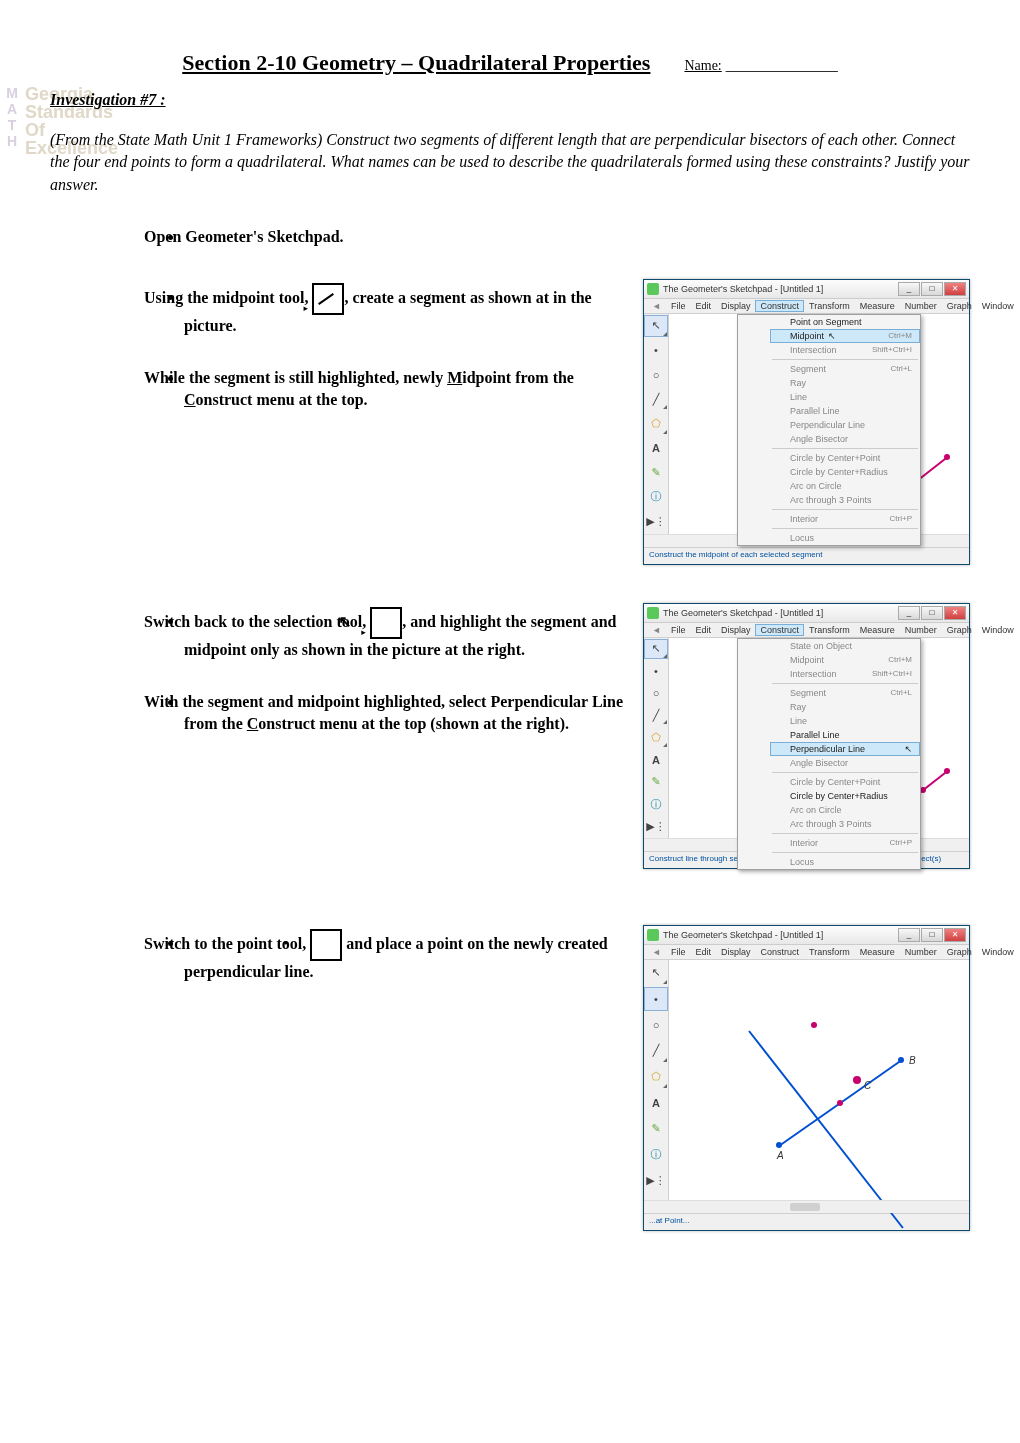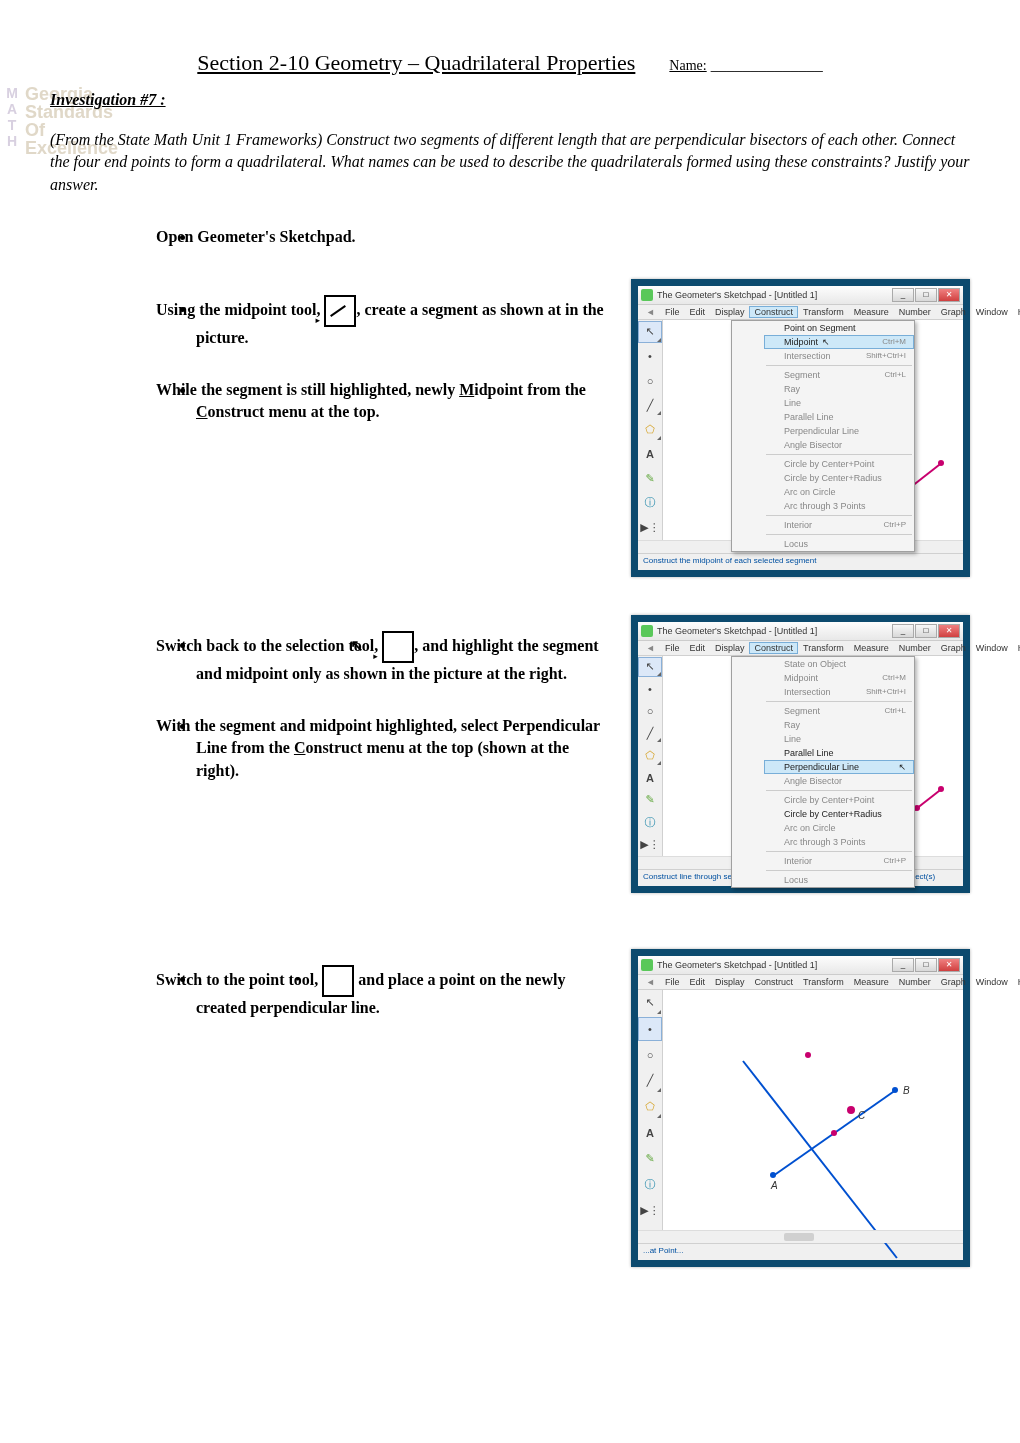--- a/index.html
+++ b/index.html
@@ -26,21 +26,21 @@
       text-orientation: upright;
       color: #d8d0e0;
       font-size: 14px;
     }
     .header {
       text-align: center;
       margin-bottom: 15px;
     }
     .section-title {
       font-size: 22px;
-      font-weight: normal;
+      font-weight: bold;
       text-decoration: underline;
     }
     .name-label {
       font-size: 14px;
       text-decoration: underline;
       margin-left: 30px;
     }
     .investigation {
       font-size: 16px;
       font-weight: bold;
@@ -62,21 +62,21 @@
     .text-col {
       flex: 1;
       padding-right: 10px;
     }
     .img-col {
       flex-shrink: 0;
     }
     ul.steps {
       list-style: disc;
       padding-left: 130px;
-      margin: 16px;
+      margin: 4px;
     }
     ul.steps li {
       font-size: 16px;
       font-weight: bold;
       margin-bottom: 30px;
       line-height: 1.4;
       text-indent: -40px;
       padding-left: 0;
     }
     .underline-b {
@@ -129,21 +129,21 @@
       content: "•";
       position: absolute;
       top: 3px;
       left: 11px;
       font-size: 14px;
     }
     
     
     .gsp-window {
       width: 325px;
-      border: 7px solid #0c4a6e;
+      border: 1px solid #0c4a6e;
       font-family: 'Segoe UI', Tahoma, sans-serif;
       font-size: 9px;
       background: #f0f0f0;
       box-shadow: 0 0 3px rgba(0,0,0,0.3);
       font-weight: normal;
     }
     .titlebar {
       background: linear-gradient(#fdfdfd, #e8e8e8);
       height: 18px;
       display: flex;

